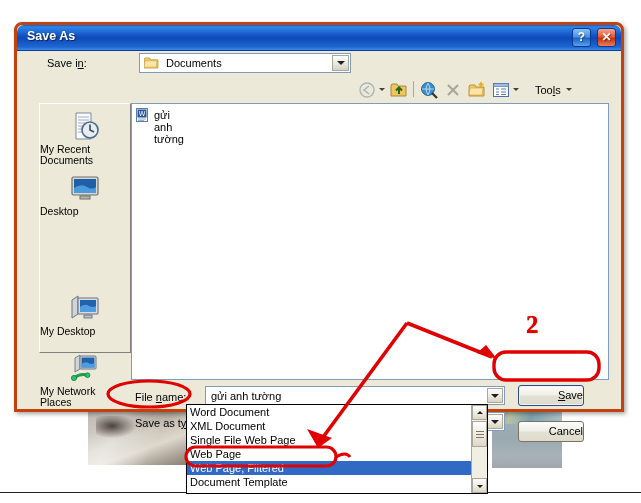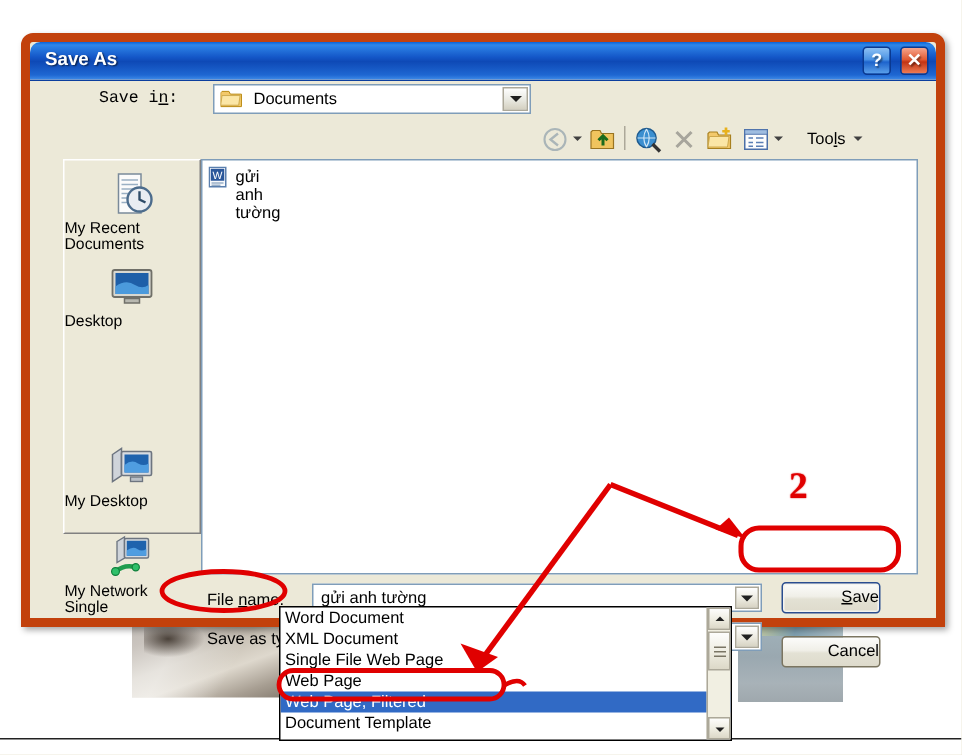--- a/index.html
+++ b/index.html
@@ -37,21 +37,21 @@
     position:absolute;color:#1a1a1a;font-size:11px;white-space:nowrap;
     font-family:"Liberation Serif", serif;
   }
   #bg-text-1{left:202px;top:482px;}
   #bg-rule{position:absolute;left:0px;top:492px;width:641px;height:1px;background:#222;}
 
   
   #dialog{
     position:absolute;left:14px;top:22px;width:604px;height:384px;
     background:#ece9d8;
-    border:6px solid #c2410c;
+    border:3px solid #c2410c;
     border-radius:8px 8px 0 0;
     box-shadow:2px 2px 4px rgba(0,0,0,.35);
   }
   #titlebar{
     height:25px;border-radius:7px 7px 0 0;
     background:linear-gradient(180deg,#0c62d4 0%,#2f86e8 8%,#1457c8 40%,#0e49b6 52%,#1e67d2 88%,#3d8ae8 100%);
     border-bottom:1px solid #0b3e9e;
     position:relative;
   }
   #title-text{
@@ -63,21 +63,21 @@
     position:absolute;top:3px;width:19px;height:19px;border-radius:3px;
     border:1px solid #0a3990;box-sizing:border-box;
     font-size:12px;font-weight:bold;color:#fff;text-align:center;line-height:16px;
     text-shadow:1px 1px 1px rgba(0,0,0,.4);
   }
   #help-btn{right:30px;background:linear-gradient(180deg,#8cc0f4 0%,#4a92e4 45%,#1d63cc 55%,#5aa0ea 100%);}
   #close-btn{right:5px;background:linear-gradient(180deg,#f6a58c 0%,#e25a33 45%,#c23414 55%,#ef7d55 100%);}
 
   
   #savein-row{position:absolute;left:0;top:26px;width:604px;height:26px;}
-  #savein-label{position:absolute;left:46px;top:6px;font-size:11px;font-family:Liberation Mono, monospace;}
+  #savein-label{position:absolute;left:30px;top:6px;font-size:11px;}
   #savein-combo{
     position:absolute;left:122px;top:2px;width:212px;height:20px;
     background:#fff;border:1px solid #7f9db9;box-sizing:border-box;
   }
   #savein-folder-icon{position:absolute;left:4px;top:3px;width:15px;height:12px;}
   #savein-value{position:absolute;left:26px;top:3px;font-size:11px;}
   #savein-arrow{
     position:absolute;right:1px;top:1px;width:17px;height:16px;
     background:linear-gradient(180deg,#fefefe 0%,#e8e8e0 55%,#d4d0c0 100%);
     border:1px solid #aca899;box-sizing:border-box;
@@ -322,21 +322,21 @@
           <path d="M6 6 L11 3 L11 17 L6 20 Z" fill="#cfd4da" stroke="#6d7580" stroke-width=".9"></path>
           <rect x="11" y="4" width="16" height="13" rx="1" fill="#d8dce1" stroke="#6d7580" stroke-width="1"></rect>
           <rect x="12.5" y="5.5" width="13" height="10" fill="#1f63ad"></rect>
           <path d="M12.5 12 q4 -3 7 -1 q3 2 6 0 L25.5 15.5 L12.5 15.5 Z" fill="#4f9de0"></path>
           <path d="M5 26 q6 -5 13 -3" fill="none" stroke="#1f9c4d" stroke-width="3"></path>
           <circle cx="5" cy="26" r="2.6" fill="#2fc06a" stroke="#12803d" stroke-width=".8"></circle>
           <circle cx="18.5" cy="23.2" r="2.4" fill="#2fc06a" stroke="#12803d" stroke-width=".8"></circle>
         </svg>
       </div>
       <div class="place-label">
-        <span>My Network</span><br><span>Single</span>
+        <span>My Network</span><br><span>Places</span>
       </div>
     </div>
   </div>
 
   <div id="filelist">
     <div id="file-item">
       <svg id="file-icon" viewBox="0 0 14 15">
         <rect x="0.5" y="0.5" width="11" height="13" fill="#f7f9fc" stroke="#5a7fae" stroke-width="1"></rect>
         <rect x="1.5" y="1.5" width="9" height="8" fill="#2b579a"></rect>
         <text x="6" y="8" font-size="7" fill="#fff" text-anchor="middle" font-family="Liberation Sans, sans-serif">W</text>

